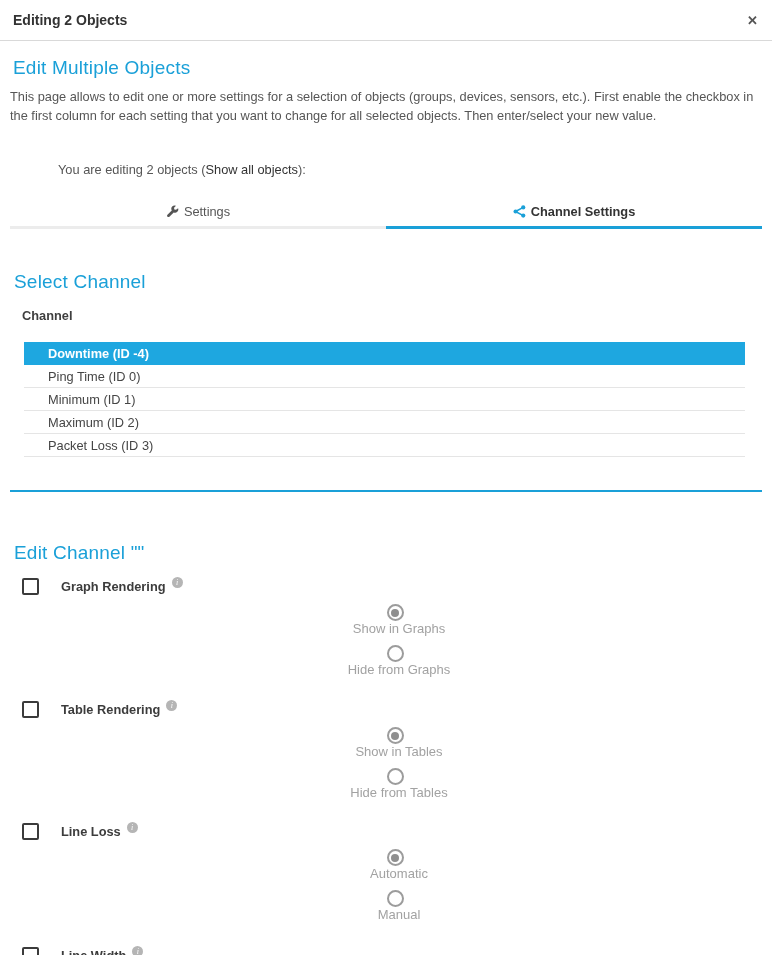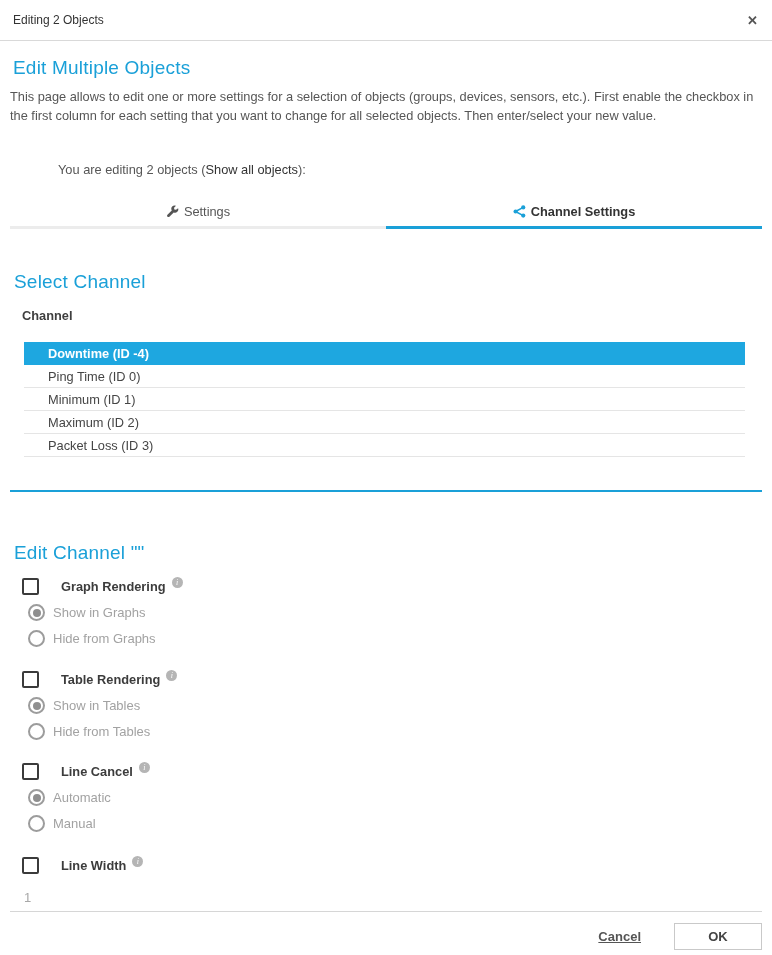--- a/index.html
+++ b/index.html
@@ -7,21 +7,21 @@
   .page {
     width:772px; height:955px; position:relative; background:#fff;
     font-family:"Liberation Sans", sans-serif; color:#565656; overflow:hidden;
   }
 
   
   .dlg-header {
     height:41px; border-bottom:1px solid #d9d9d9; position:relative;
     padding:0 13px; display:flex; align-items:center;
   }
-  .dlg-title { font-size:12px; font-weight:normal; color:#333; }
+  .dlg-title { font-size:14px; font-weight:bold; color:#333; }
   .dlg-close {
     position:absolute; right:14px; top:0; height:41px; display:flex; align-items:center;
     font-size:13px; font-weight:bold; color:#555; cursor:pointer;
   }
 
   
   .main { padding:0 10px; }
   .section-heading { font-size:19px; font-weight:400; color:#1aa0d8; letter-spacing:.2px; }
   .h-intro   { margin:16px 0 9px 3px; }
   .h-select  { margin:42px 0 0 4px; }
@@ -60,21 +60,21 @@
   .checkbox {
     width:17px; height:17px; border:2px solid #3b3b3b; border-radius:2px; background:#fff;
     cursor:pointer; flex:0 0 auto;
   }
   .group-label { margin-left:22px; font-size:12.8px; font-weight:bold; color:#3c3c3c; }
   .info-icon {
     margin-left:6px; width:11px; height:11px; border-radius:50%; background:#b5b5b5;
     color:#fff; font-size:8px; line-height:11px; text-align:center; font-style:italic;
     font-family:"Liberation Serif", serif; position:relative; top:-4px; cursor:pointer;
   }
-  .option { display:flex; align-items:center; margin:9px 0 0 18px; }
+  .option { display:flex; align-items:center; margin:9px 0 0 18px;flex-direction:column; }
   .radio {
     width:17px; height:17px; border:2px solid #9c9c9c; border-radius:50%; background:#fff;
     display:flex; align-items:center; justify-content:center; cursor:pointer; flex:0 0 auto;
   }
   .radio.checked::after { content:""; width:8px; height:8px; border-radius:50%; background:#8f8f8f; }
   .option-label { margin-left:8px; font-size:13px; color:#a2a2a2; }
   .g-graph { margin-top:14px; }
   .g-table { margin-top:24px; }
   .g-color { margin-top:23px; }
   .g-width { margin-top:25px; }
@@ -175,21 +175,21 @@
       </div>
       <div class="option">
         <span class="radio"></span>
         <span class="option-label">Hide from Tables</span>
       </div>
     </div>
 
     <div class="group g-color">
       <div class="group-head">
         <span class="checkbox"></span>
-        <span class="group-label">Line Cancel</span>
+        <span class="group-label">Line Loss</span>
         <span class="info-icon">i</span>
       </div>
       <div class="option">
         <span class="radio checked"></span>
         <span class="option-label">Automatic</span>
       </div>
       <div class="option">
         <span class="radio"></span>
         <span class="option-label">Manual</span>
       </div>

